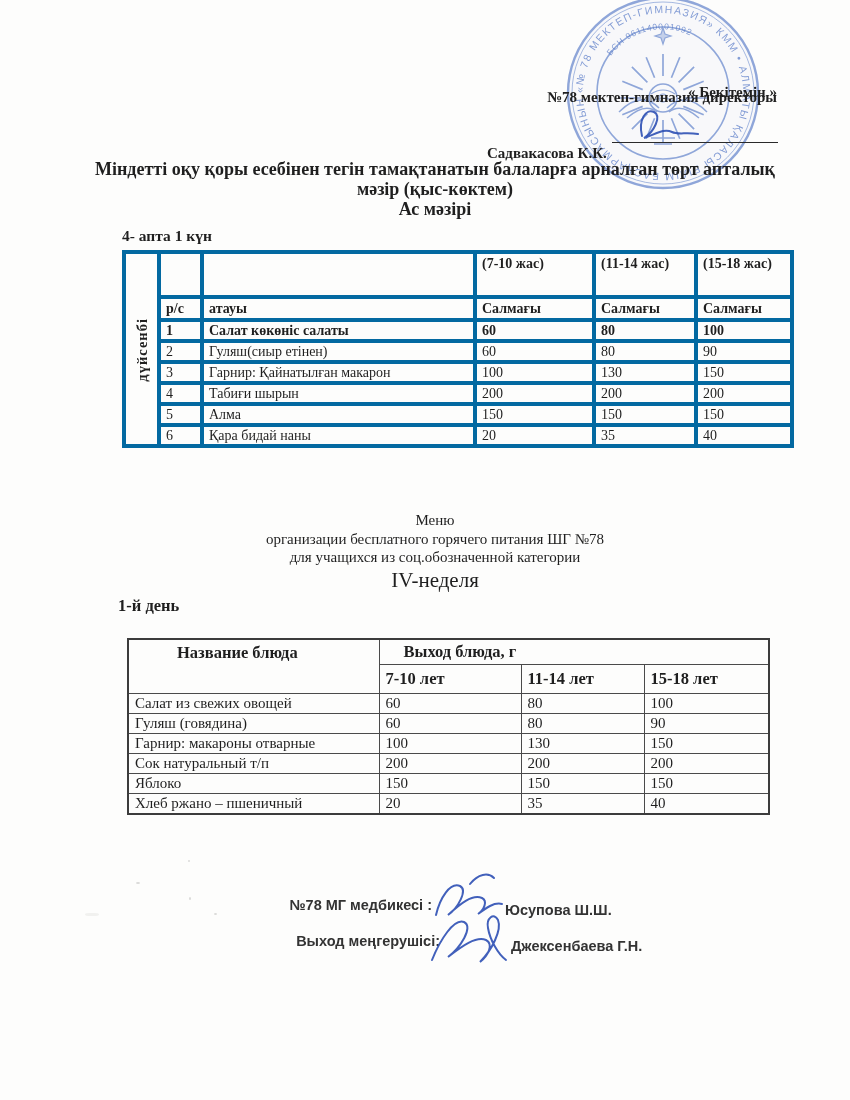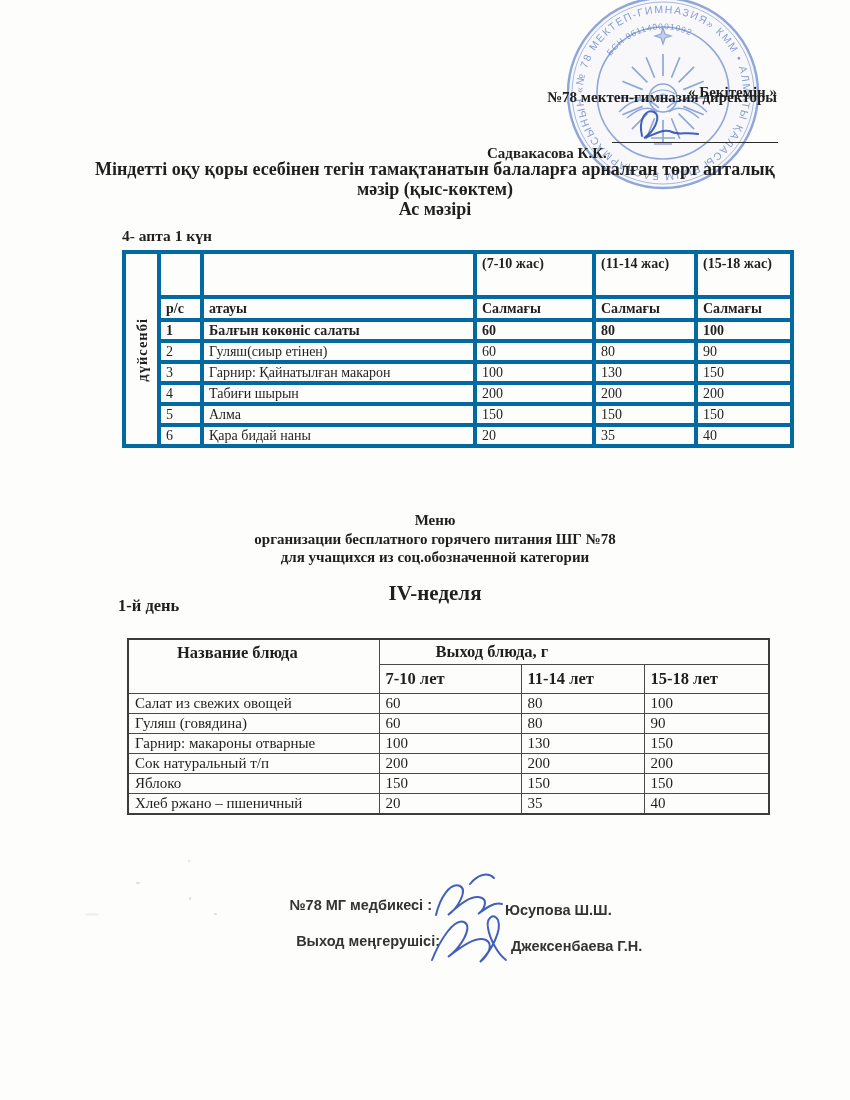--- a/index.html
+++ b/index.html
@@ -12,23 +12,23 @@
   .approve1{top:84px;right:73px;font-size:15px;font-weight:bold;}
   .approve2{top:89px;right:73px;font-size:15px;font-weight:bold;}
   .approve3{top:122px;left:487px;font-size:15px;font-weight:bold;margin-top:23px;}
   .dir-underline{left:612px;top:126px;width:166px;height:16px;border-bottom:1.6px solid #2a2a2a;}
 
   
   .title-block{left:90px;top:159px;width:690px;text-align:center;font-weight:bold;
                font-size:18px;line-height:20px;}
   .week-label{left:122px;top:227px;font-size:15.5px;font-weight:bold;}
 
-  .ru-block{left:90px;top:511px;width:690px;text-align:center;font-weight:bold;
+  .ru-block{left:90px;top:511px;width:690px;text-align:center;font-weight:normal;
             font-size:15px;line-height:18.5px;}
-  .ru-week{font-size:21px;line-height:25px;margin-top:14px;}
+  .ru-week{font-size:21px;line-height:25px;margin-top:1px;}
   .ru-day{left:118px;top:596px;font-size:16.5px;font-weight:bold;}
 
   
   table{border-collapse:collapse;table-layout:fixed;}
   .t1{left:122px;top:250px;border:2px solid #3c3c3c;}
   .t1 td{border:4px solid #0369a1;font-size:14px;padding:0 5px;vertical-align:middle;
          overflow:hidden;white-space:nowrap;}
   .t1 .hdr1 td{height:40px;vertical-align:top;padding-top:1px;font-weight:bold;white-space:normal;line-height:18px;}
   .t1 .hdr2 td{height:19px;font-weight:bold;}
   .t1 .drow td{height:17px;}
@@ -37,21 +37,21 @@
   .day-vert{writing-mode:vertical-rl;transform:rotate(180deg);font-weight:bold;
             font-size:14.5px;letter-spacing:1px;margin:0 auto;}
 
   .t2{left:127px;top:638px;border:2px solid #3c3c3c;}
   .t2 td{border:1px solid #4a4a4a;font-size:15px;padding:0 6px;vertical-align:middle;
          overflow:hidden;white-space:nowrap;}
   .t2 .hdr1 td{height:24px;font-weight:bold;font-size:16.5px;}
   .t2 .hdr2 td{height:28px;font-weight:bold;font-size:16.5px;margin-left:47px;}
   .t2 .drow td{height:19px;}
   .t2 .name-hdr{vertical-align:top;padding-top:3px;padding-left:48px;}
-  .t2 .out-hdr{padding-left:56px;}
+  .t2 .out-hdr{padding-left:24px;}
 
   
   .sig-label{font-family:"Liberation Sans", sans-serif;font-weight:bold;font-size:14.5px;color:#333;}
   .nurse-label{left:230px;top:897px;width:202px;text-align:right;}
   .canteen-label{left:230px;top:933px;width:210px;text-align:right;}
   .nurse-name{left:505px;top:902px;}
   .canteen-name{left:511px;top:938px;}
 
   .stamp-svg{left:553px;top:-10px;pointer-events:none;}
   .dirsig-svg{left:585px;top:98px;pointer-events:none;}
@@ -134,21 +134,21 @@
       </tr>
       <tr class="hdr2">
         <td>р/с</td>
         <td>атауы</td>
         <td>Салмағы</td>
         <td>Салмағы</td>
         <td>Салмағы</td>
       </tr>
       <tr class="drow bold-row">
         <td>1</td>
-        <td>Балғын көкөніс салаты</td>
+        <td>Салат көкөніс салаты</td>
         <td>60</td>
         <td>80</td>
         <td>100</td>
       </tr>
       <tr class="drow">
         <td>2</td>
         <td>Гуляш(сиыр етінен)</td>
         <td>60</td>
         <td>80</td>
         <td>90</td>

